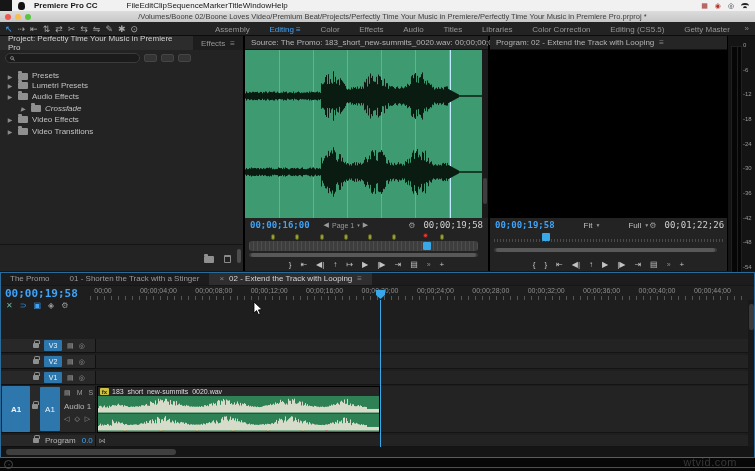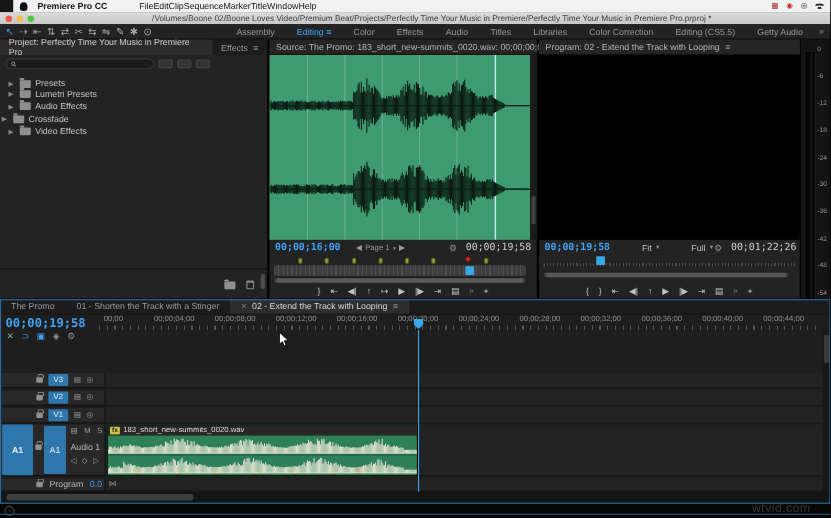--- a/index.html
+++ b/index.html
@@ -219,21 +219,21 @@
     <div class="workspaces" id="workspaces">
         <span class="wstab">Assembly</span>
         <span class="wstab active">Editing ≡</span>
         <span class="wstab">Color</span>
         <span class="wstab">Effects</span>
         <span class="wstab">Audio</span>
         <span class="wstab">Titles</span>
         <span class="wstab">Libraries</span>
         <span class="wstab">Color Correction</span>
         <span class="wstab">Editing (CS5.5)</span>
-        <span class="wstab">Getty Audio</span>
+        <span class="wstab">Getty Master</span>
       </div>
     <span class="ws-overflow">»</span>
   </div>
 
   <div class="main">
 
     <div class="panel p-project">
       <div class="ptabs">
         <span class="ptab active">Project: Perfectly Time Your Music in Premiere Pro</span>
         <span class="ptab">
@@ -258,29 +258,34 @@
           <div class="trow" style="padding-left: 6px;">
             <span class="tarrow">▶</span>
             <span class="folder"></span>
             <span>Lumetri Presets</span>
           </div>
           <div class="trow" style="padding-left: 6px;">
             <span class="tarrow">▶</span>
             <span class="folder"></span>
             <span>Audio Effects</span>
           </div>
-          <div class="trow" style="">
+          <div class="trow" style="padding-left: 19px; font-style: italic;">
             <span class="tarrow">▶</span>
             <span class="folder"></span>
             <span>Crossfade</span>
           </div>
           <div class="trow" style="padding-left: 6px;">
             <span class="tarrow">▶</span>
             <span class="folder"></span>
             <span>Video Effects</span>
+          </div>
+          <div class="trow" style="padding-left: 6px;">
+            <span class="tarrow">▶</span>
+            <span class="folder"></span>
+            <span>Video Transitions</span>
           </div>
         </div>
       <div class="pdivider"></div>
       <div class="pfooter">
         <span class="folder"></span>
         <span class="trash"></span>
       </div>
       <div class="pv-scroll"></div>
     </div>
 

